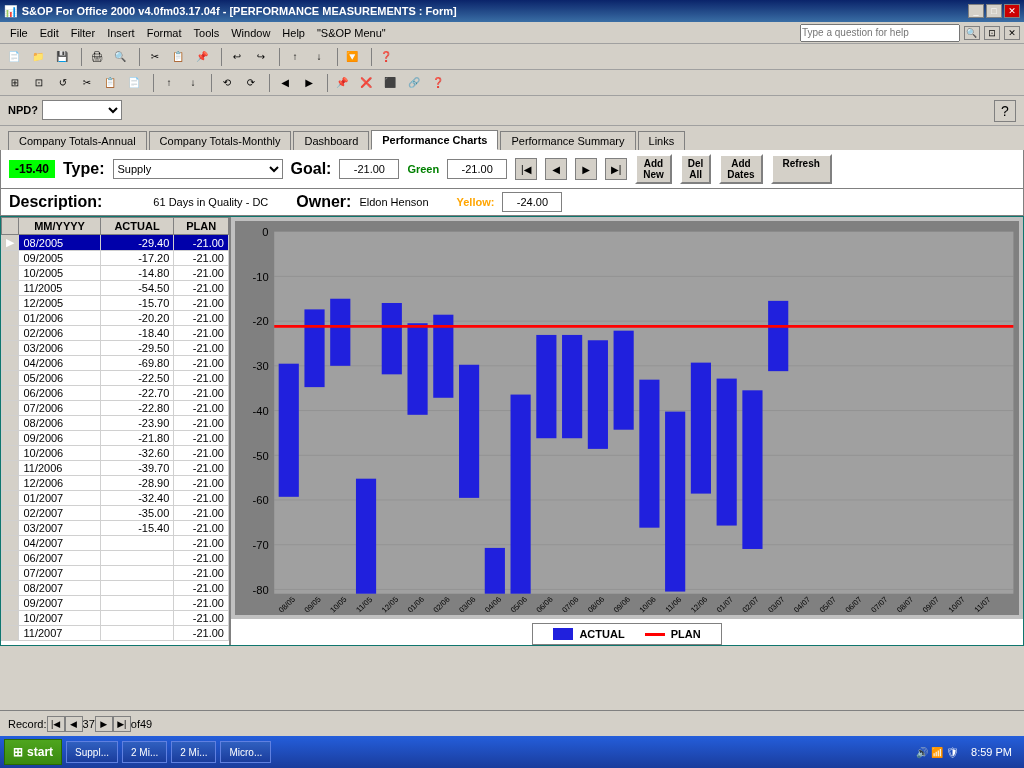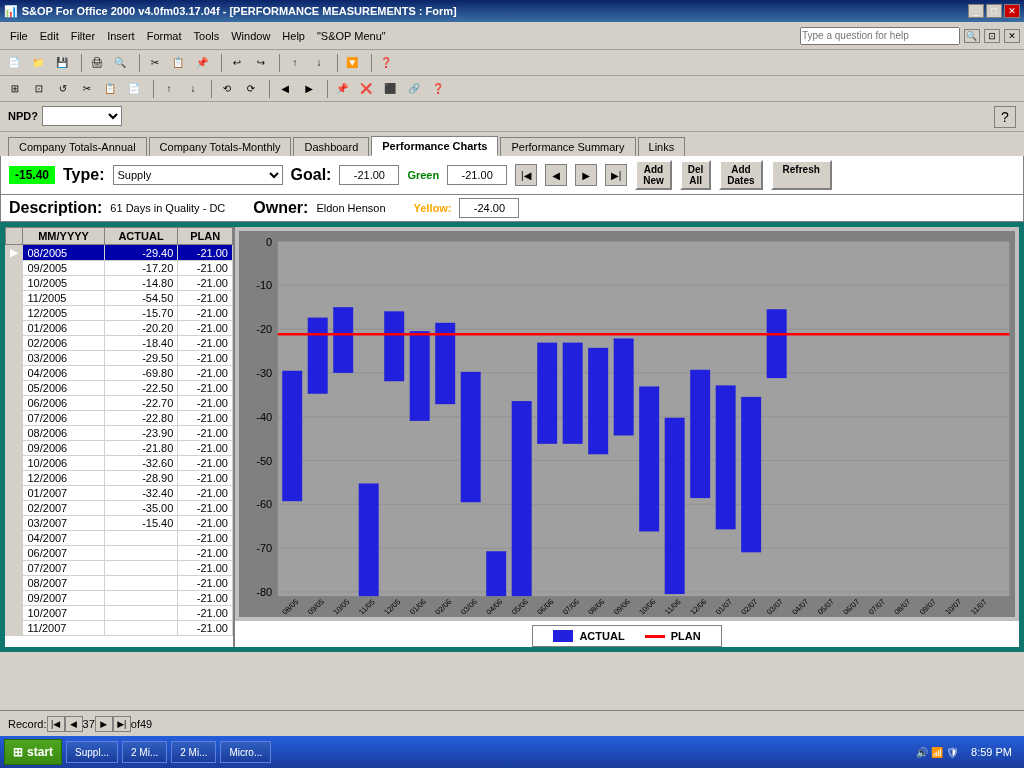--- a/index.html
+++ b/index.html
@@ -5,21 +5,21 @@
     * { box-sizing: border-box; margin: 0; padding: 0; }
     body { font-family: 'MS Sans Serif', Arial, sans-serif; font-size: 11px; background: #d4d0c8; width: 1024px; height: 768px; overflow: hidden; }
     
     
     .title-bar { background: linear-gradient(to bottom, #0a246a, #3a6ea5); color: white; height: 22px; display: flex; align-items: center; justify-content: space-between; padding: 0 4px; }
     .title-bar-text { font-size: 11px; font-weight: bold; display: flex; align-items: center; gap: 4px; }
     .title-bar-buttons { display: flex; gap: 2px; }
     .tb-btn { width: 16px; height: 14px; background: #d4d0c8; border: 1px solid #808080; font-size: 9px; cursor: pointer; display: flex; align-items: center; justify-content: center; }
     
     
-    .menu-bar { background: #d4d0c8; height: 28px; display: flex; align-items: center; padding: 0 4px; border-bottom: 1px solid #a0a0a0; }
+    .menu-bar { background: #d4d0c8; height: 22px; display: flex; align-items: center; padding: 0 4px; border-bottom: 1px solid #a0a0a0; }
     .menu-item { padding: 2px 6px; font-size: 11px; cursor: pointer; }
     
     
     .toolbar { background: #d4d0c8; height: 26px; display: flex; align-items: center; padding: 2px 4px; border-bottom: 1px solid #a0a0a0; gap: 2px; }
     .toolbar-btn { width: 22px; height: 20px; background: #d4d0c8; border: 1px solid transparent; cursor: pointer; font-size: 10px; display: flex; align-items: center; justify-content: center; }
     .toolbar-sep { width: 4px; border-right: 1px solid #808080; height: 18px; margin: 0 2px; }
     
     
     .toolbar2 { background: #d4d0c8; height: 26px; display: flex; align-items: center; padding: 2px 4px; border-bottom: 1px solid #a0a0a0; gap: 2px; }
     
@@ -42,21 +42,21 @@
     .type-dropdown { width: 170px; height: 20px; font-size: 11px; border: 1px solid #808080; background: white; }
     .goal-input { width: 60px; height: 20px; font-size: 11px; border: 1px solid #808080; text-align: center; }
     .color-label-green { color: green; font-weight: bold; font-size: 11px; }
     .nav-btn { width: 22px; height: 22px; background: #d4d0c8; border: 1px solid #808080; cursor: pointer; display: flex; align-items: center; justify-content: center; font-size: 10px; }
     .action-btn { padding: 2px 6px; height: 30px; background: #d4d0c8; border: 2px solid; border-color: #ffffff #808080 #808080 #ffffff; cursor: pointer; font-size: 11px; font-weight: bold; text-align: center; }
     
     
     .desc-row { background: white; padding: 2px 8px; display: flex; align-items: center; gap: 8px; border-left: 1px solid #808080; border-right: 1px solid #808080; }
     
     
-    .main-content { display: flex; background: white; border: 5px solid #0f766e; height: calc(768px - 22px - 22px - 26px - 26px - 30px - 30px - 34px - 26px - 30px - 40px); overflow: hidden; }
+    .main-content { display: flex; background: white; border: 1px solid #0f766e; height: calc(768px - 22px - 22px - 26px - 26px - 30px - 30px - 34px - 26px - 30px - 40px); overflow: hidden; }
     
     
     .data-table-container { width: 230px; overflow-y: auto; border-right: 2px solid #808080; flex-shrink: 0; }
     .data-table { width: 100%; border-collapse: collapse; font-size: 11px; }
     .data-table th { background: #d4d0c8; border: 1px solid #808080; padding: 2px 4px; text-align: center; position: sticky; top: 0; }
     .data-table td { border: 1px solid #d0d0d0; padding: 1px 4px; text-align: right; white-space: nowrap; }
     .data-table tr:first-child td:first-child { background: #d4d0c8; }
     .data-table .row-selector { width: 16px; background: #d4d0c8; text-align: center; }
     .data-table .date-col { text-align: left; }
     .selected-row { background: #0000aa; color: white; }
@@ -198,21 +198,21 @@
   <div class="nav-btn">▶|</div>
 
   <div class="action-btn" style="font-size:10px;">Add<br>New</div>
   <div class="action-btn" style="font-size:10px;">Del<br>All</div>
   <div class="action-btn" style="font-size:10px;">Add<br>Dates</div>
   <div class="action-btn" style="font-size:10px; padding:2px 10px;">Refresh</div>
 </div>
 
 <div class="desc-row" style="background:white; border: 1px solid #808080; border-top:none; padding: 3px 8px;">
   <span class="label">Description:</span>
-  <span style="font-size:11px; margin-right: 20px;">61 Days in Quality - DC</span>
+  <span style="font-size:11px; margin-right: 20px; margin-left: 43px;">61 Days in Quality - DC</span>
   <span class="label">Owner:</span>
   <span style="font-size:11px;">Eldon Henson</span>
 
   <span style="color:orange;font-weight:bold;font-size:11px; margin-left:20px;">Yellow:</span>
   <input type="text" class="goal-input" style="width: 60px;" value="-24.00">
 </div>
 
 <div class="main-content" style="height: 430px; overflow:hidden;">
 
   <div class="data-table-container">
@@ -311,20 +311,26 @@
             <td>-21.00</td>
           </tr>
           <tr>
             <td class="row-selector"></td>
             <td class="date-col">10/2006</td>
             <td>-32.60</td>
             <td>-21.00</td>
           </tr>
           <tr>
             <td class="row-selector"></td>
+            <td class="date-col">11/2006</td>
+            <td>-39.70</td>
+            <td>-21.00</td>
+          </tr>
+          <tr>
+            <td class="row-selector"></td>
             <td class="date-col">12/2006</td>
             <td>-28.90</td>
             <td>-21.00</td>
           </tr>
           <tr>
             <td class="row-selector"></td>
             <td class="date-col">01/2007</td>
             <td>-32.40</td>
             <td>-21.00</td>
           </tr>

